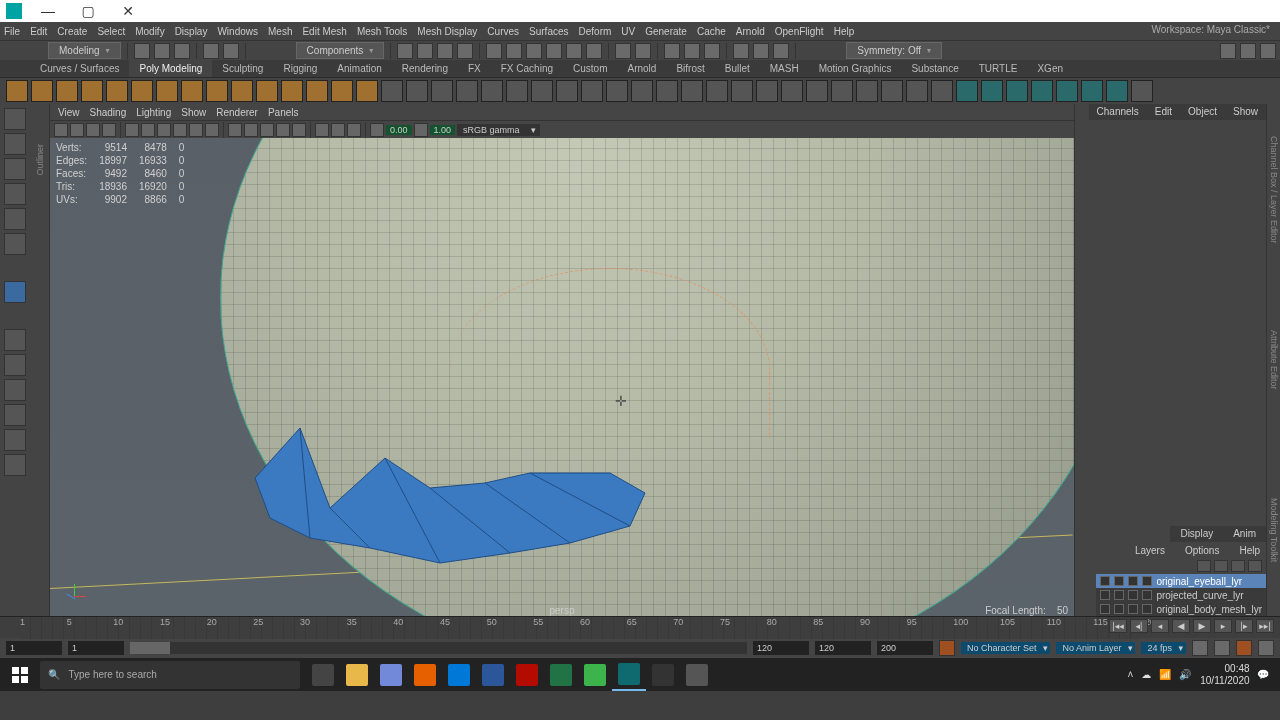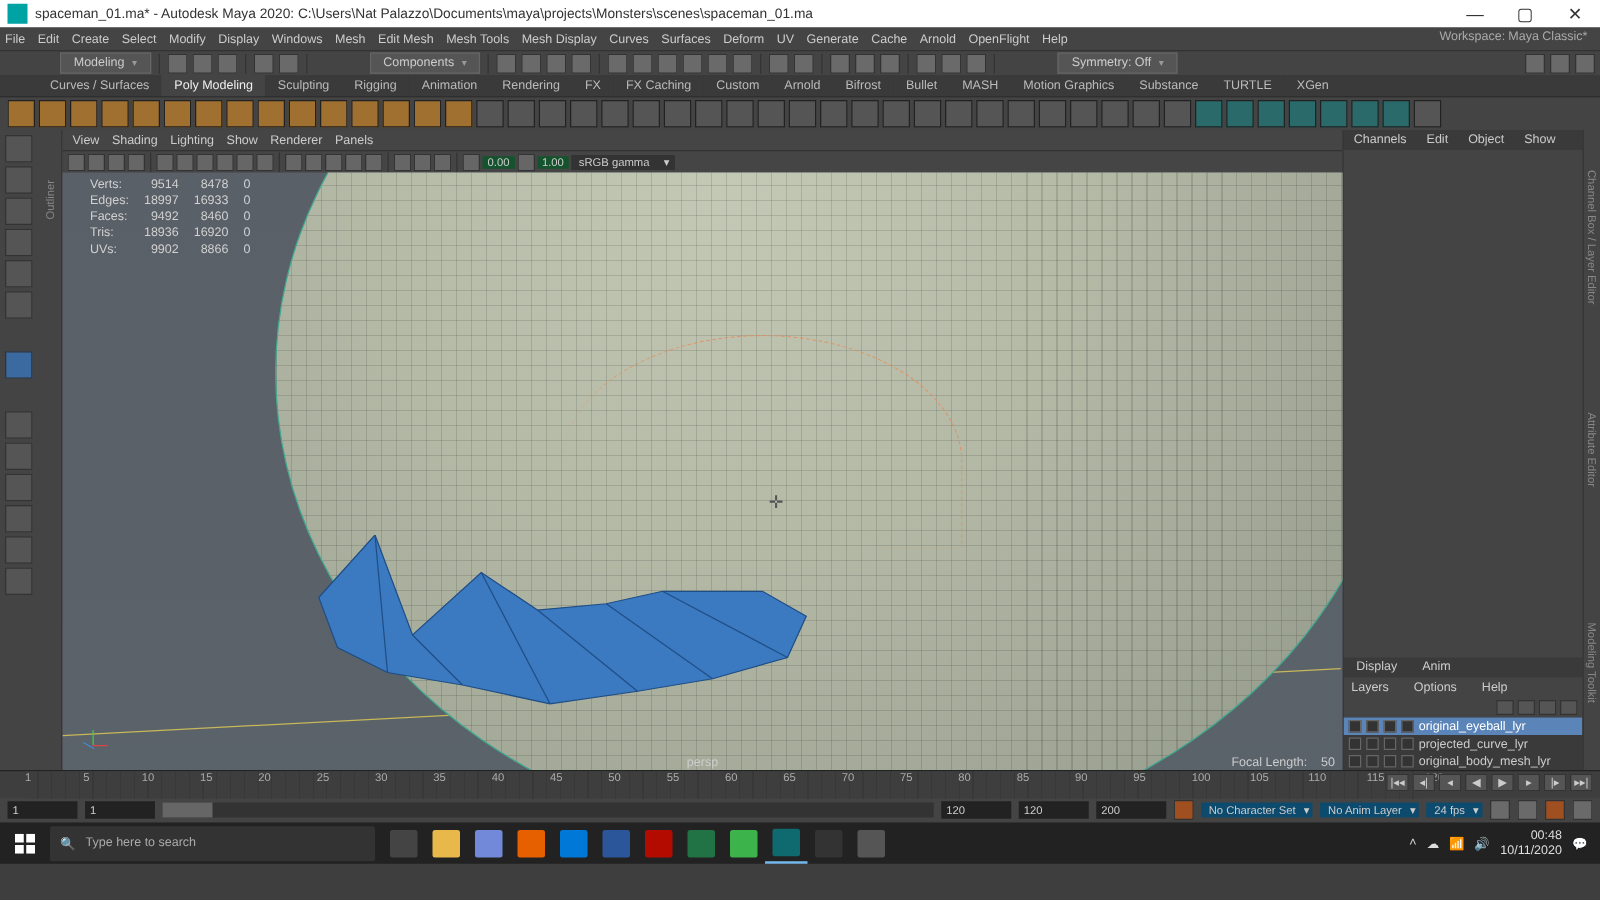--- a/index.html
+++ b/index.html
@@ -47,21 +47,21 @@
 
 .vp-wrap { flex:1; display:flex; flex-direction:column; }
 .vp-menu { height:16px; background:#454545; display:flex; align-items:center; gap:10px; padding:0 8px; font-size:10px; }
 .vp-tool { height:18px; background:#454545; border-top:1px solid #333; display:flex; align-items:center; gap:2px; padding:0 4px; }
 .vp-tool .ic { width:14px; height:14px; background:#666; border:1px solid #333; }
 .vp-tool .fld { background:#14532d; color:#ccc; padding:0 4px; font-size:9px; }
 .vp-tool .gammadd { background:#333; padding:1px 20px 1px 6px; font-size:9px; position:relative; }
 .vp-tool .gammadd:after { content:"▾"; position:absolute; right:4px; }
 
 .vp { flex:1; position:relative; background:linear-gradient(#5a6068,#5a626a); overflow:hidden; }
-.hud { position:absolute; top:2px; left:20px; font-size:10px; color:#d0d0d0; }
+.hud { position:absolute; top:2px; left:4px; font-size:10px; color:#d0d0d0; }
 .hud table td { padding:0 10px 0 0; font-size:10px; text-align:right; }
 .hud table td:first-child { text-align:left; color:#d0d0d0; }
 .axis { position:absolute; left:10px; bottom:6px; width:28px; height:28px; }
 .axis .x { position:absolute; left:14px; top:14px; width:12px; height:1px; background:#d44; }
 .axis .y { position:absolute; left:14px; top:2px; width:1px; height:12px; background:#4c4; }
 .axis .z { position:absolute; left:6px; top:14px; width:10px; height:1px; background:#48d; transform:rotate(30deg); }
 .cam { position:absolute; bottom:0; left:50%; transform:translateX(-50%); font-size:10px; color:#ccc; }
 .focal { position:absolute; bottom:0; right:6px; font-size:10px; color:#ccc; }
 
 
@@ -82,21 +82,21 @@
 .sel-poly svg { width:100%; height:100%; }
 .curve {
   position:absolute; left:400px; top:130px; width:320px; height:170px;
   border:1px dashed rgba(230,140,90,0.8); border-bottom:none; border-radius:50% 50% 0 0 / 60% 60% 0 0;
   border-left:none;
 }
 .cross { position:absolute; left:565px; top:255px; color:#555; font-size:14px; }
 
 .groundline { position:absolute; left:0; right:0; top:450px; border-top:1px solid #c8b85a; transform:rotate(-3deg); transform-origin:left;}
 
-.rpanel { width:192px; background:#444; border-left:1px solid #333; display:flex; flex-direction:column; }
+.rpanel { width:192px; background:#444; border-left:1px solid #333; display:flex; flex-direction:column;align-items:flex-end; }
 .rtab { height:16px; background:#3a3a3a; display:flex; font-size:10px; }
 .rtab span { padding:2px 8px; }
 .rfill { flex:1; background:#444;}
 .rdisp { height:16px; background:#3a3a3a; display:flex; font-size:10px;}
 .rdisp span { padding:2px 10px; }
 .rmenu { height:16px; font-size:10px; display:flex; gap:20px; padding:0 6px; align-items:center;}
 .rlayers { background:#3a3a3a; }
 .rlayer { height:14px; display:flex; align-items:center; font-size:9px; padding:0 4px; gap:4px; }
 .rlayer.sel { background:#5b84b8; color:#fff; }
 .rlayer .box { width:10px; height:10px; border:1px solid #666; background:#333; }
@@ -136,21 +136,20 @@
 .task .tray { display:flex; align-items:center; gap:8px; padding:0 10px; font-size:10px; color:#ddd; }
 .task .clock { text-align:right; line-height:12px; font-size:10px; }
 
 .wk { position:absolute; right:10px; top:24px; font-size:9px; color:#aaa; }
 </style>
 </head>
 <body>
 
 <div class="tb">
   <span class="logo"></span>
-  <span class="title">spaceman_01.ma* - Autodesk Maya 2020: C:\Users\Nat Palazzo\Documents\maya\projects\Monsters\scenes\spaceman_01.ma</span>
   <div class="wc">
     <div>—</div>
     <div>▢</div>
     <div>✕</div>
   </div>
 </div>
 
 <div class="menu">
   <span>File</span>
   <span>Edit</span>

